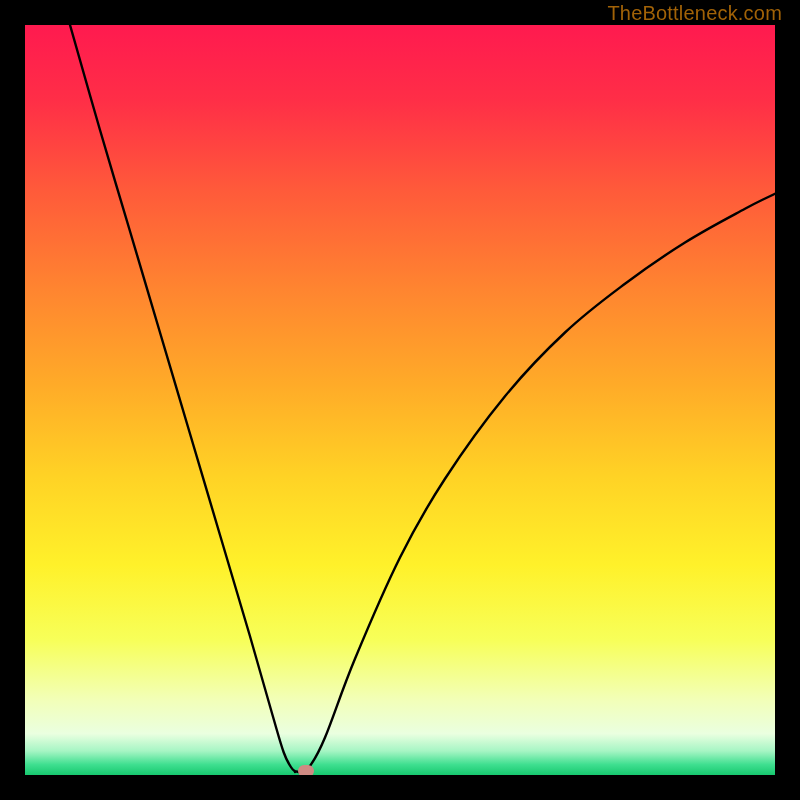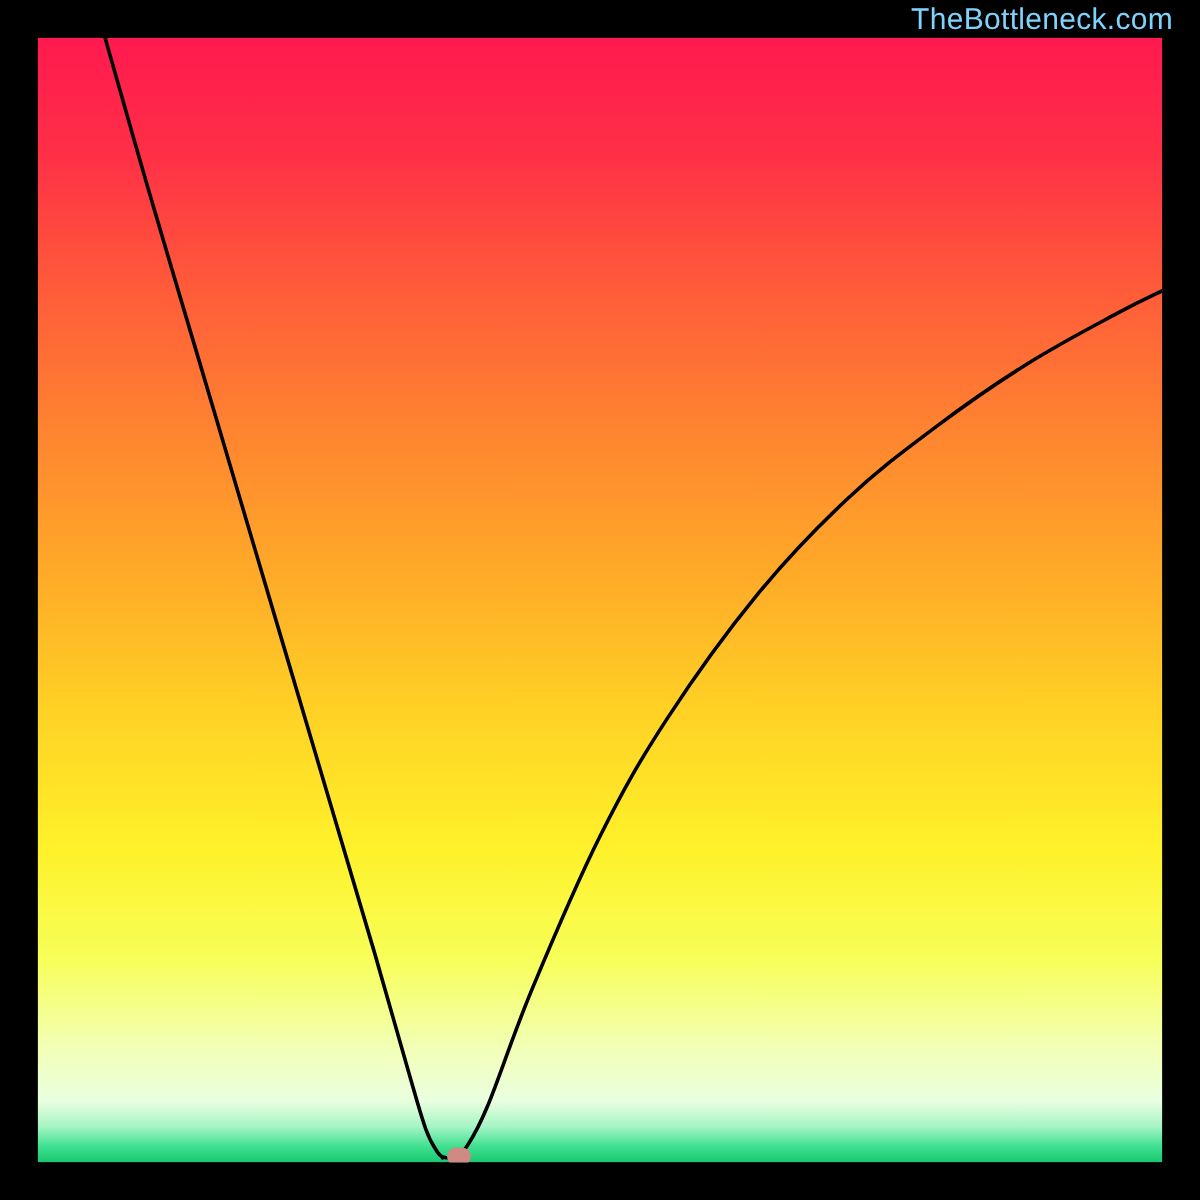--- a/index.html
+++ b/index.html
@@ -16,21 +16,21 @@
     left: 0;
     top: 0;
     width: 800px;
     height: 800px;
     background: #000;
   }
   .watermark {
     position: absolute;
     top: 2px;
     right: 18px;
-    color: #7dd3fc;
+    color: #a16207;
     font-size: 20px;
     font-weight: 400;
     letter-spacing: 0.2px;
     user-select: none;
   }
   .plot {
     position: absolute;
     left: 25px;
     top: 25px;
     width: 750px;

